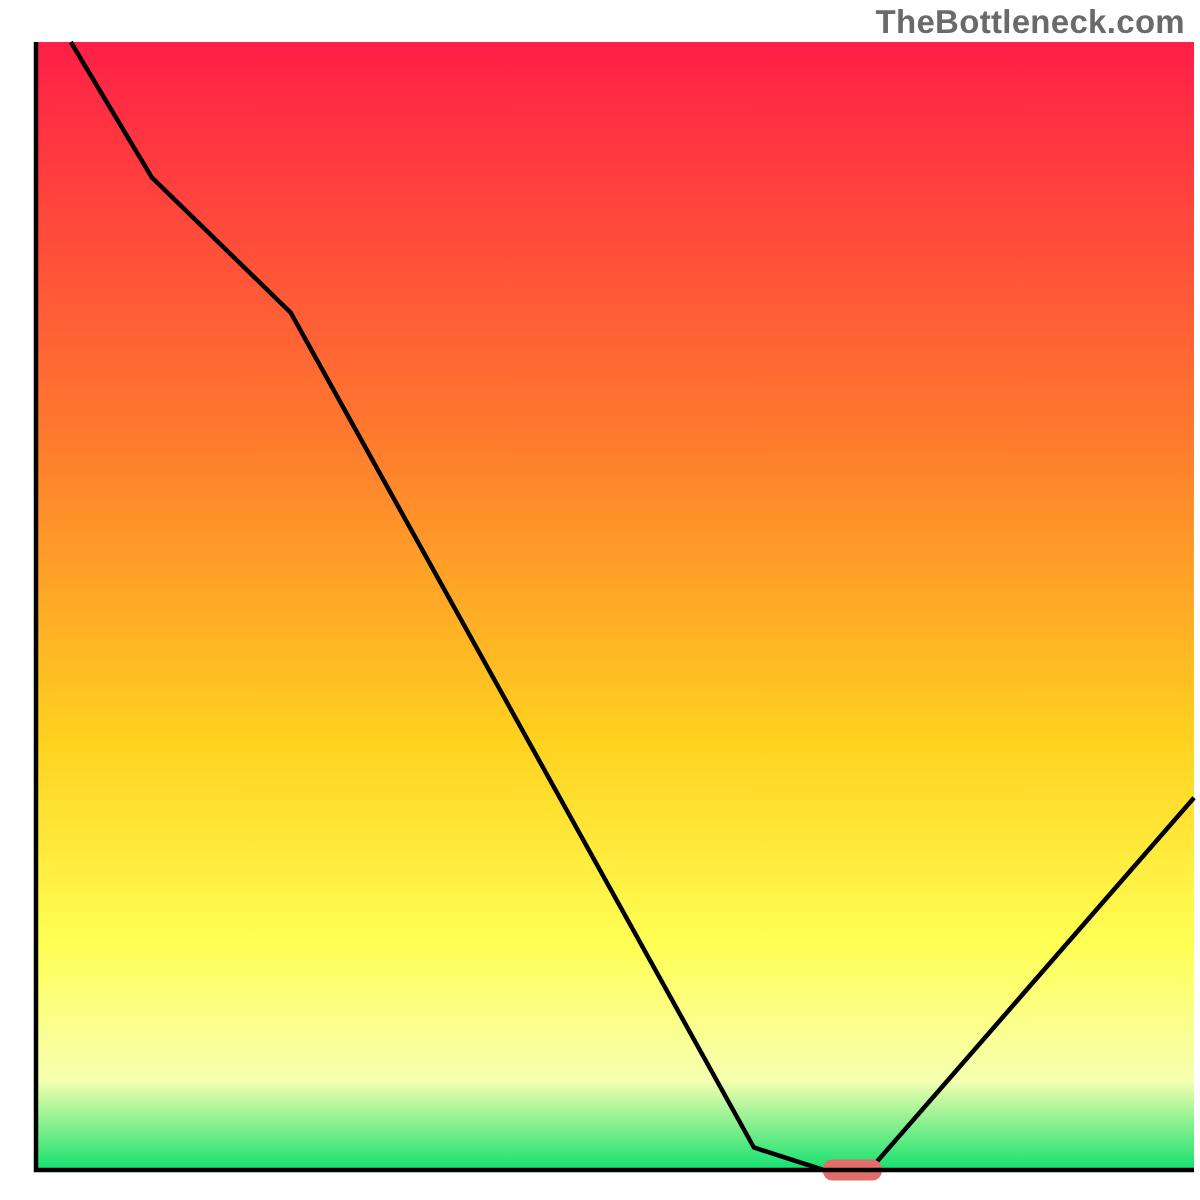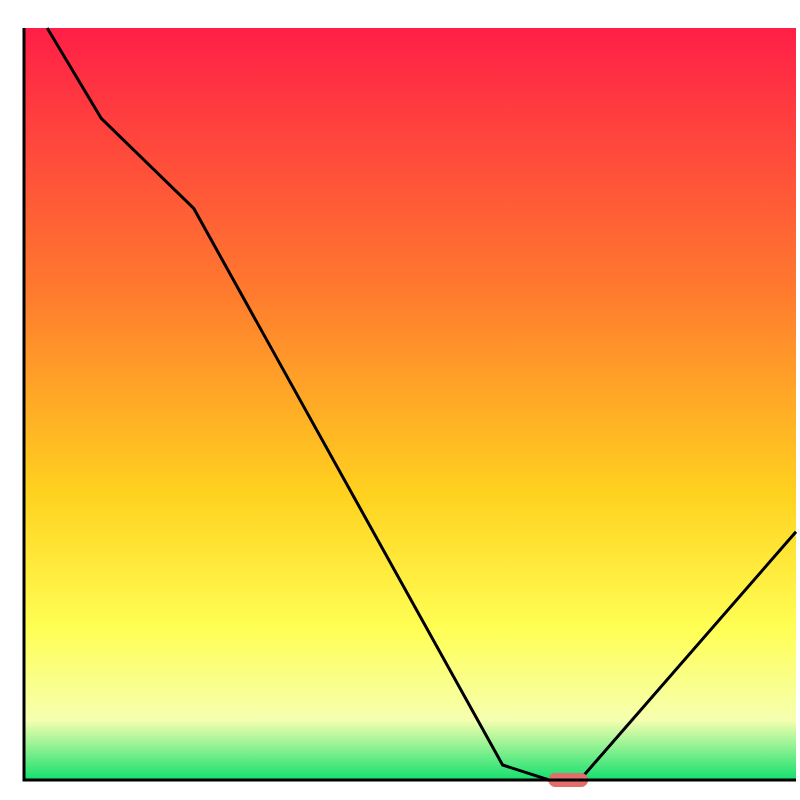--- a/index.html
+++ b/index.html
@@ -39,20 +39,21 @@
   }
   .marker {
     fill: #e26d6b;
     stroke: #e26d6b;
   }
 </style>
 </head>
 <body>
 
 <div class="container">
+  <div class="watermark">TheBottleneck.com</div>
   <svg id="chart-svg" width="800" height="800" viewBox="0 0 800 800">
     <defs>
       <linearGradient id="bg-grad" x1="0" y1="0" x2="0" y2="1">
         <stop id="g0" offset="0%" stop-color="#ff1f47"></stop>
         <stop id="g1" offset="35%" stop-color="#ff7a2e"></stop>
         <stop id="g2" offset="62%" stop-color="#ffd21f"></stop>
         <stop id="g3" offset="80%" stop-color="#ffff55"></stop>
         <stop id="g4" offset="92%" stop-color="#f6ffb0"></stop>
         <stop id="g5" offset="100%" stop-color="#14e06e"></stop>
       </linearGradient>

